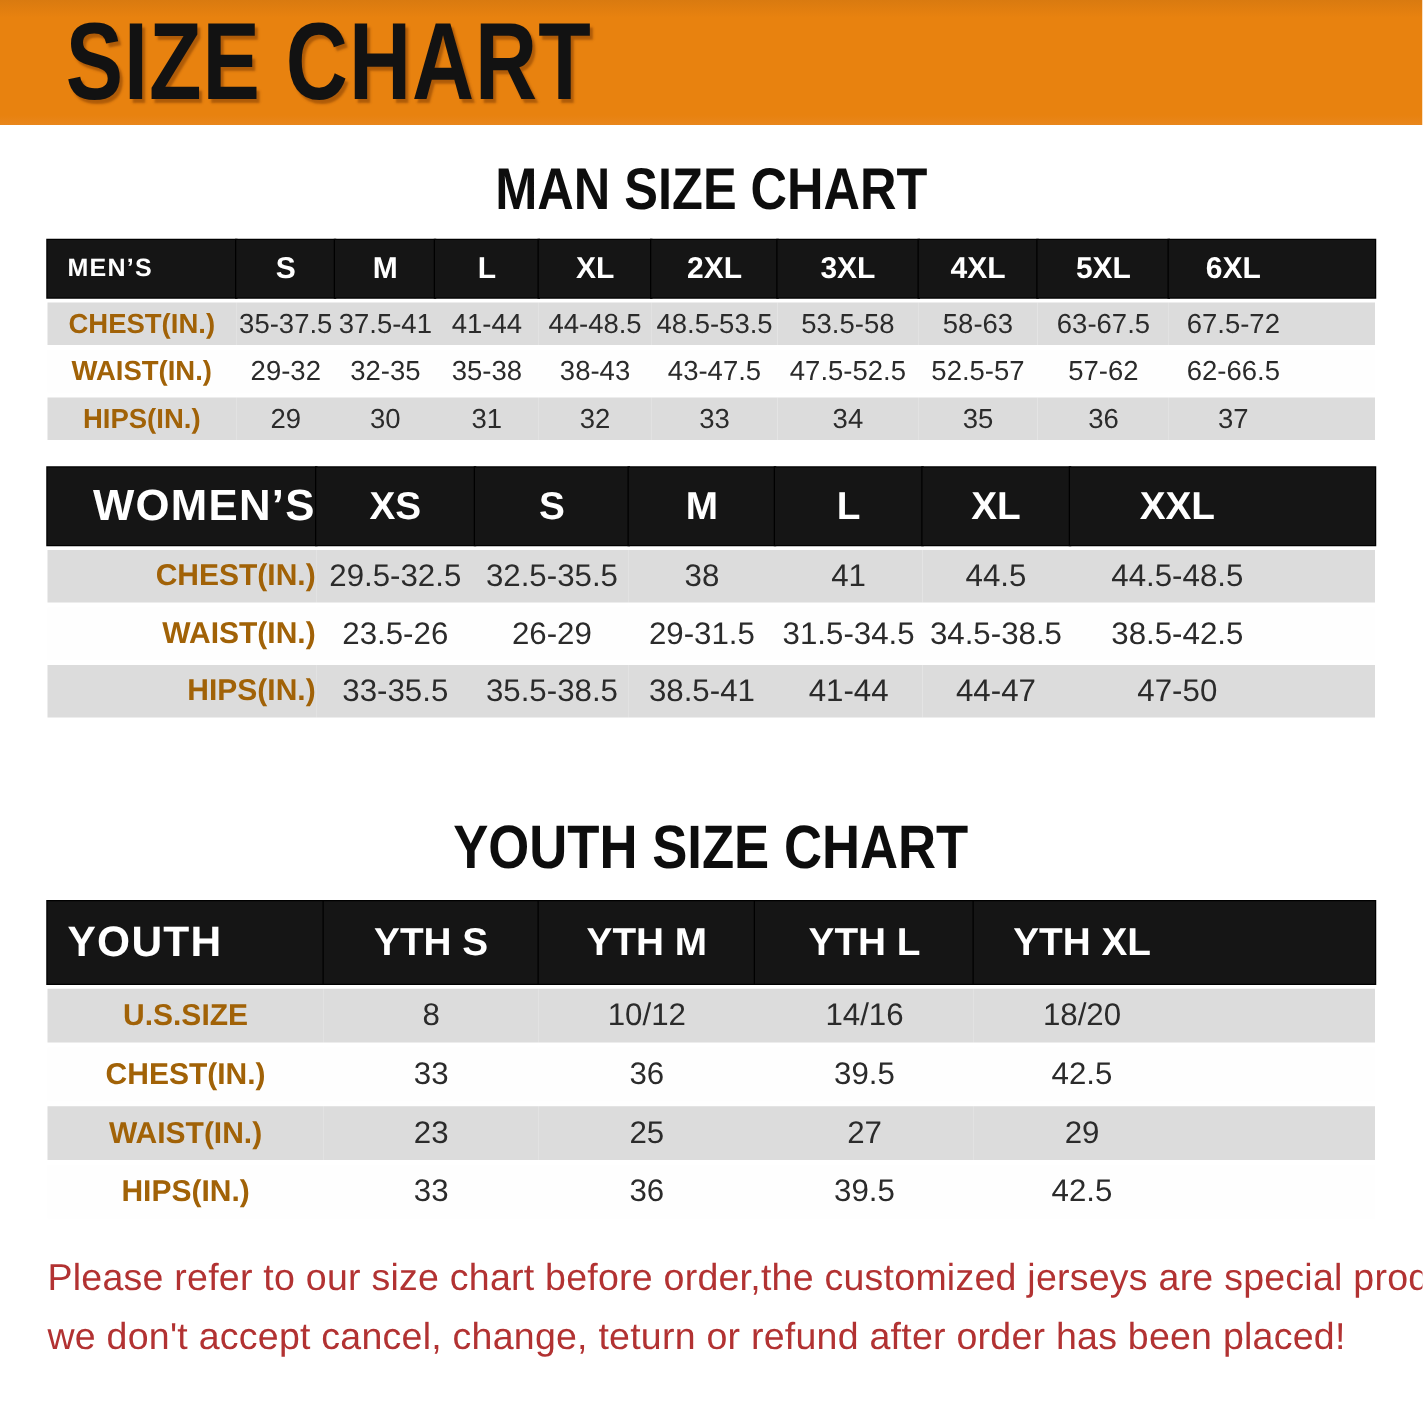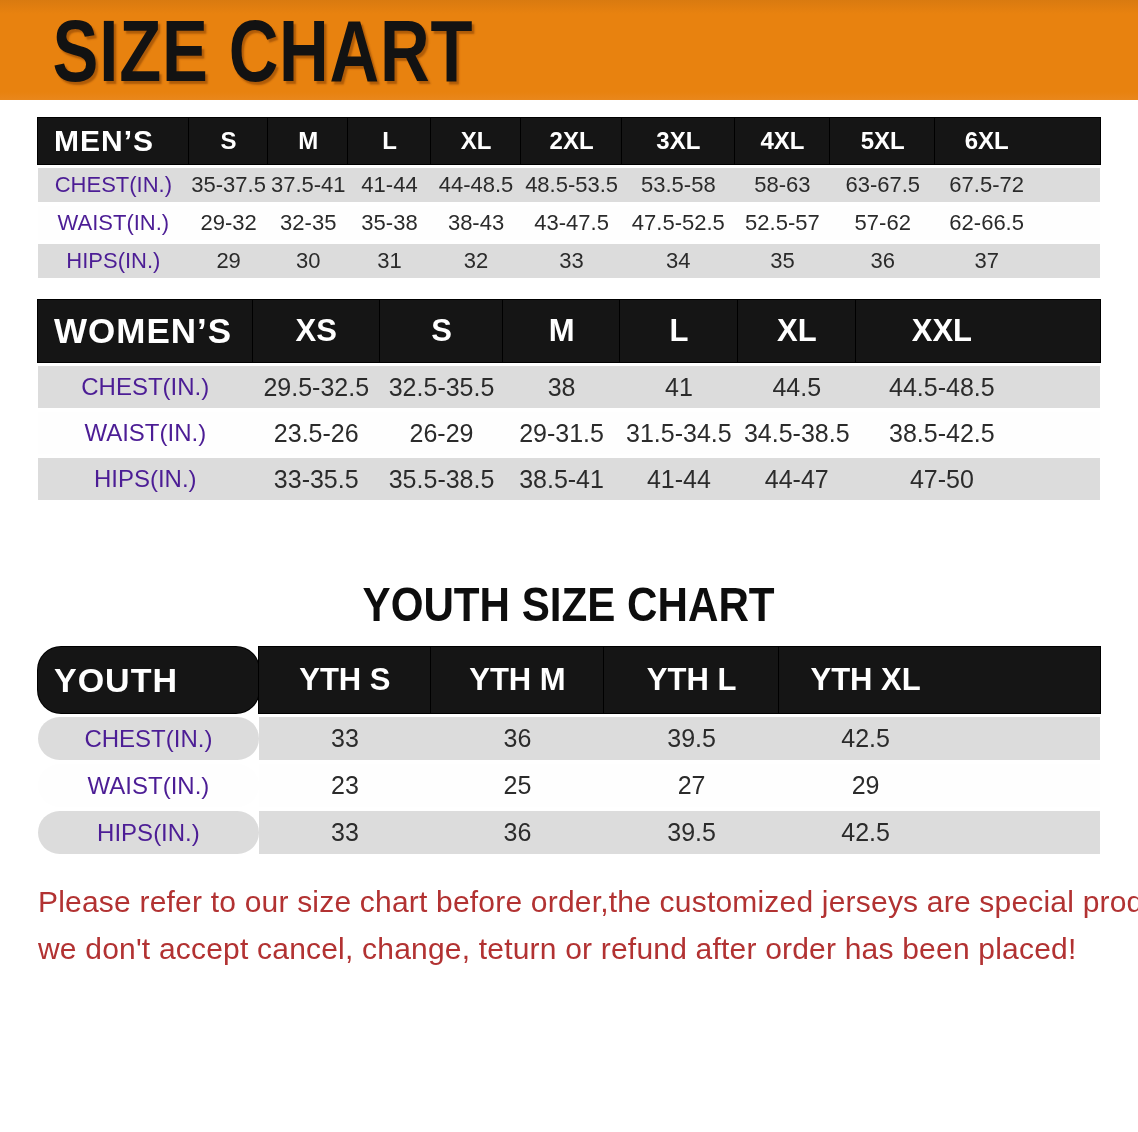--- a/index.html
+++ b/index.html
@@ -75,67 +75,67 @@
     box-shadow:0 0 0 1px #000;
     white-space:nowrap;
     overflow:hidden;
   }
   .sizetable thead th.headlabel{
     text-align:left;
     padding-left:16px;
     letter-spacing:1px;
   }
   .sizetable tbody th.rowlabel{
-    font-weight:400;
-    color:#4c1d95;
+    font-weight:700;
+    color:#a16207;
     text-align:center;
     white-space:nowrap;
   }
   .sizetable td{
     text-align:center;
     color:#2b2b2b;
     white-space:nowrap;
     overflow:hidden;
   }
   .sizetable tbody tr:nth-child(odd) > *{background:var(--stripe);}
   .sizetable tbody tr:nth-child(even) > *{background:#fefefe;}
 
   
   .men .sizetable thead th{height:46px;font-size:24px;}
-  .men .sizetable thead th.headlabel{font-size:30px;}
+  .men .sizetable thead th.headlabel{font-size:20px;}
   .men .sizetable tbody > tr > *{height:34px;font-size:22px;}
   .men .sizetable th:nth-child(1){width:14.2%;}
   .men .sizetable th:nth-child(2){width:7.5%;}
   .men .sizetable th:nth-child(3){width:7.5%;}
   .men .sizetable th:nth-child(4){width:7.8%;}
   .men .sizetable th:nth-child(5){width:8.5%;}
   .men .sizetable th:nth-child(6){width:9.5%;}
   .men .sizetable th:nth-child(7){width:10.6%;}
   .men .sizetable th:nth-child(8){width:9.0%;}
   .men .sizetable th:nth-child(9){width:9.9%;}
   .men .sizetable tr > *:last-child{padding-right:62px;}
 
   
   .women .sizetable thead th{height:62px;font-size:31px;font-weight:600;}
   .women .sizetable thead th.headlabel{font-size:35px;font-weight:800;}
   .women .sizetable tbody > tr > *{height:42px;font-size:25px;}
-  .women .sizetable th:nth-child(1){width:20.2%;}
+  .women .sizetable th:nth-child(1){width:20.2%;text-align:right;}
   .women .sizetable th:nth-child(2){width:12.0%;margin-left:21px;}
   .women .sizetable th:nth-child(3){width:11.6%;}
   .women .sizetable th:nth-child(4){width:11.0%;}
   .women .sizetable th:nth-child(5){width:11.1%;}
   .women .sizetable th:nth-child(6){width:11.1%;}
   .women .sizetable tr > *:last-child{padding-right:72px;}
   .women .sizetable tbody th.rowlabel{font-size:24px;}
 
   
   .youth .sizetable thead th{height:66px;font-size:31px;font-weight:600;}
   .youth .sizetable thead th.headlabel{font-size:34px;font-weight:800;}
   .youth .sizetable tbody > tr > *{height:43px;font-size:25px;}
-  .youth .sizetable th:nth-child(1){width:20.8%;border-radius:23px;}
+  .youth .sizetable th:nth-child(1){width:20.8%;}
   .youth .sizetable th:nth-child(2){width:16.2%;}
   .youth .sizetable th:nth-child(3){width:16.3%;}
   .youth .sizetable th:nth-child(4){width:16.5%;}
   .youth .sizetable tr > *:last-child{padding-right:148px;}
   .youth .sizetable tbody th.rowlabel{font-size:24px;}
 
   
   .note{
     margin-top:20px;
     padding:0 30px 0 38px;
@@ -149,20 +149,21 @@
 </head>
 <body>
 
 <header class="banner">
   <h1>SIZE CHART</h1>
 </header>
 
 <main>
 
   <section class="section men">
+    <h2 class="section-heading"><span>MAN SIZE CHART</span></h2>
     <table class="sizetable">
         <thead>
           <tr>
             <th class="headlabel">MEN’S</th>
             <th>S</th>
             <th>M</th>
             <th>L</th>
             <th>XL</th>
             <th>2XL</th>
             <th>3XL</th>
@@ -264,20 +265,27 @@
           <tr>
             <th class="headlabel">YOUTH</th>
             <th>YTH S</th>
             <th>YTH M</th>
             <th>YTH L</th>
             <th>YTH XL</th>
           </tr>
         </thead>
         <tbody>
           <tr>
+            <th class="rowlabel">U.S.SIZE</th>
+            <td>8</td>
+            <td>10/12</td>
+            <td>14/16</td>
+            <td>18/20</td>
+          </tr>
+          <tr>
             <th class="rowlabel">CHEST(IN.)</th>
             <td>33</td>
             <td>36</td>
             <td>39.5</td>
             <td>42.5</td>
           </tr>
           <tr>
             <th class="rowlabel">WAIST(IN.)</th>
             <td>23</td>
             <td>25</td>

